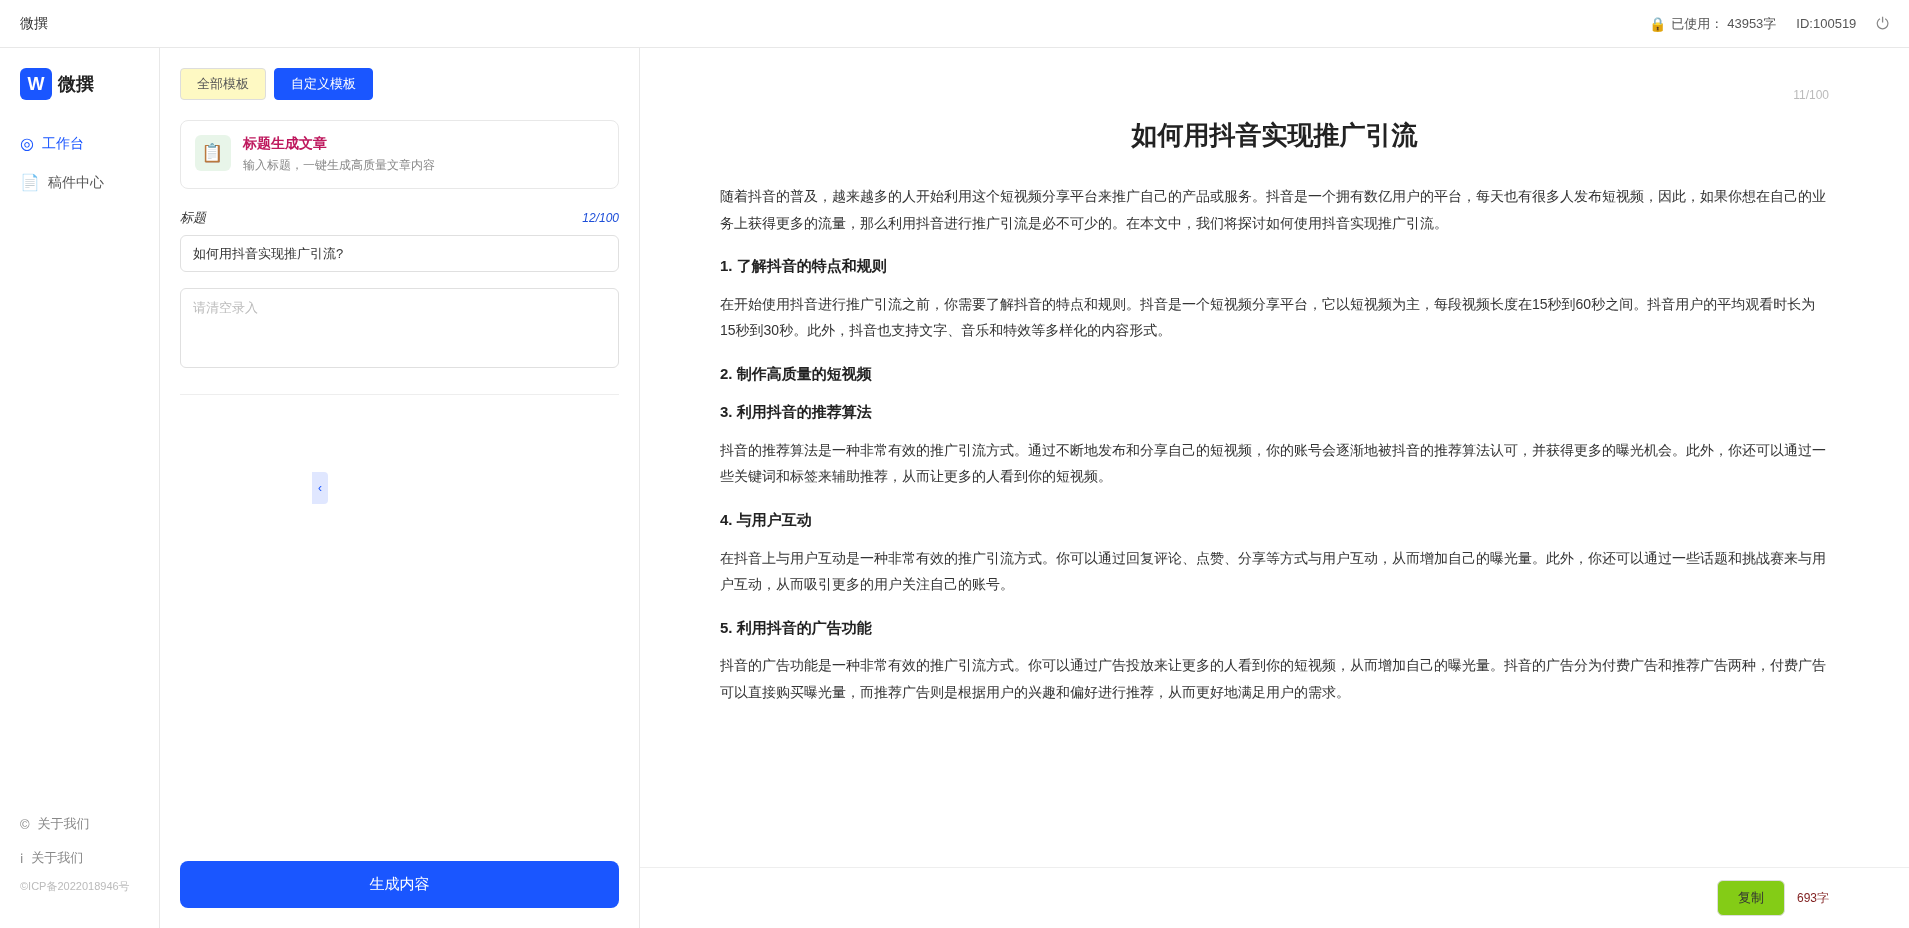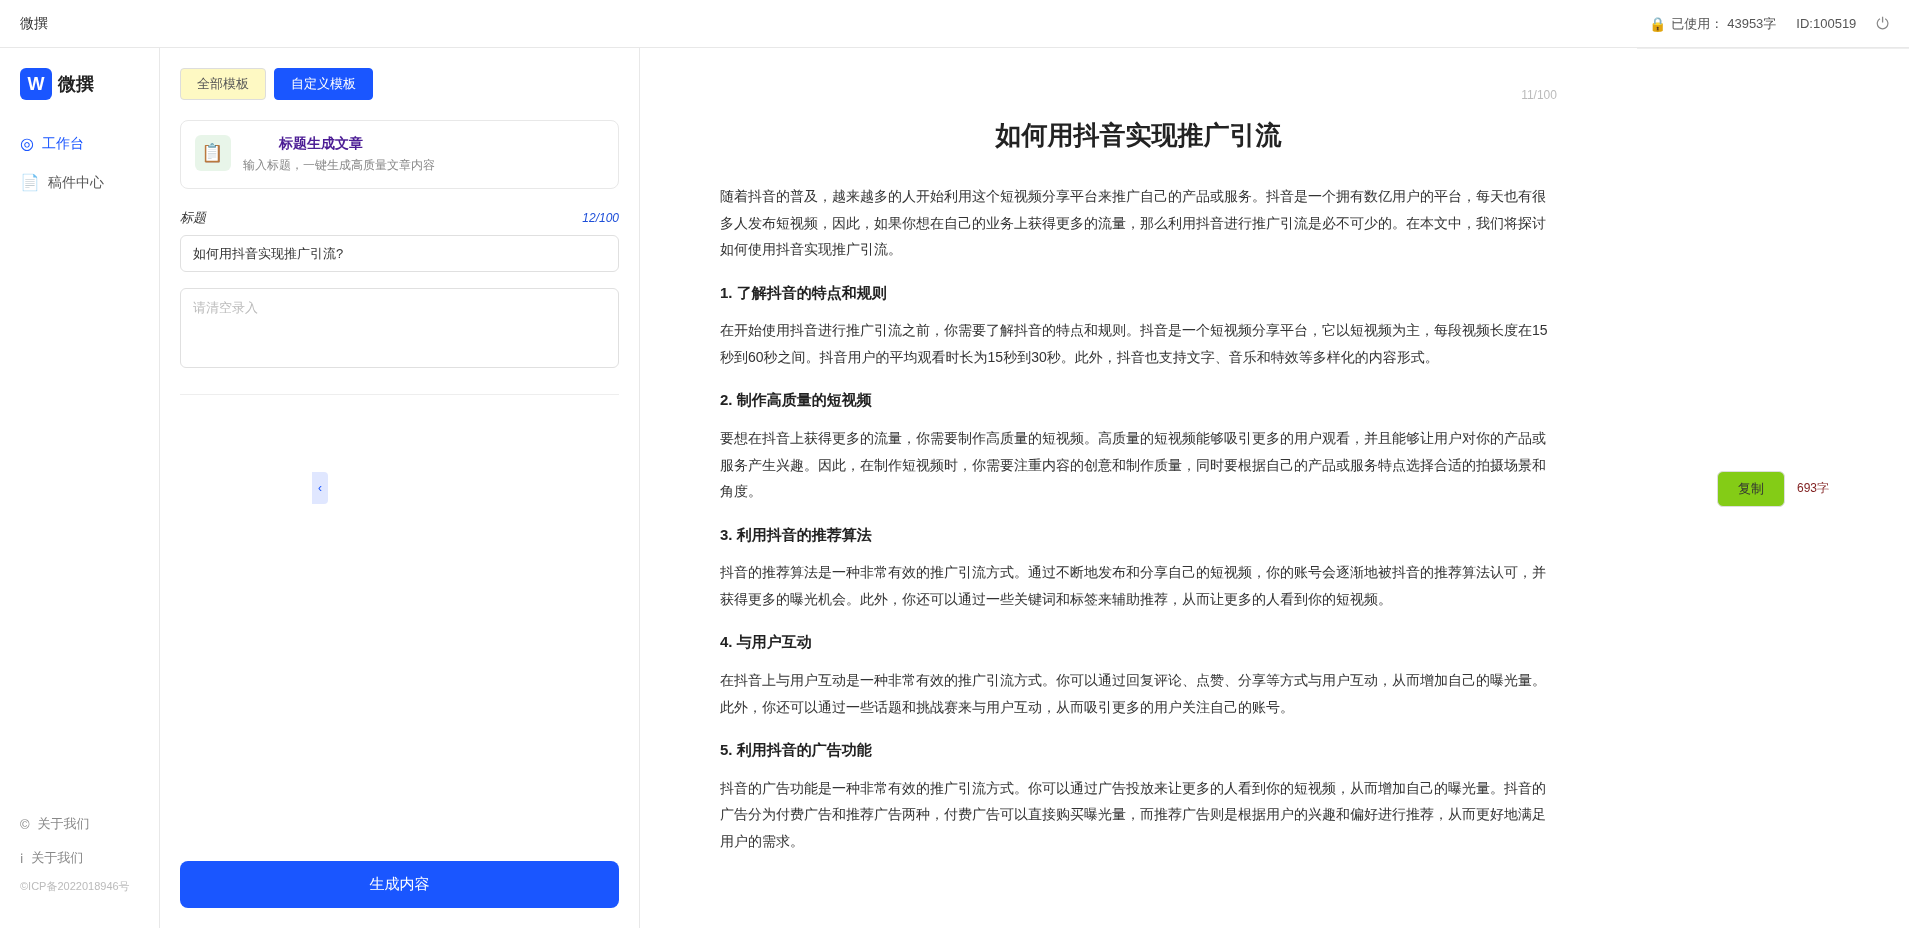--- a/index.html
+++ b/index.html
@@ -159,21 +159,21 @@
       height: 36px;
       background: #e8f5e9;
       border-radius: 6px;
       display: flex;
       align-items: center;
       justify-content: center;
       font-size: 18px;
       flex-shrink: 0;
     }
     .template-info { flex: 1; }
-    .template-name { font-size: 14px; font-weight: 600; color: #4c1d95; margin-bottom: 4px; margin-left: 36px; }
+    .template-name { font-size: 14px; font-weight: 600; color: #be185d; margin-bottom: 4px; }
     .template-desc { font-size: 12px; color: #888; }
 
     
     .field-label {
       display: flex;
       justify-content: space-between;
       align-items: center;
       font-size: 13px;
       color: #333;
       margin-bottom: 8px;
@@ -216,20 +216,21 @@
       font-weight: 500;
       cursor: pointer;
       margin-top: auto;
     }
 
     
     .right-panel {
       flex: 1;
       background: #fff;
       display: flex;
+      flex-direction: column;
       overflow: hidden;
     }
     .right-panel-content {
       flex: 1;
       overflow-y: auto;
       padding: 40px 80px;
     }
     .article-title {
       font-size: 26px;
       font-weight: bold;
@@ -356,21 +357,20 @@
 
     <div class="right-panel">
       <div class="right-panel-content">
         <div class="article-page-count">11/100</div>
         <h1 class="article-title">如何用抖音实现推广引流</h1>
         <div class="article-body" id="article-body">
         <p>随着抖音的普及，越来越多的人开始利用这个短视频分享平台来推广自己的产品或服务。抖音是一个拥有数亿用户的平台，每天也有很多人发布短视频，因此，如果你想在自己的业务上获得更多的流量，那么利用抖音进行推广引流是必不可少的。在本文中，我们将探讨如何使用抖音实现推广引流。</p>
             <h3>1. 了解抖音的特点和规则</h3>
             <p>在开始使用抖音进行推广引流之前，你需要了解抖音的特点和规则。抖音是一个短视频分享平台，它以短视频为主，每段视频长度在15秒到60秒之间。抖音用户的平均观看时长为15秒到30秒。此外，抖音也支持文字、音乐和特效等多样化的内容形式。</p>
             <h3>2. 制作高质量的短视频</h3>
-            <p>要想在抖音上获得更多的流量，你需要制作高质量的短视频。高质量的短视频能够吸引更多的用户观看，并且能够让用户对你的产品或服务产生兴趣。因此，在制作短视频时，你需要注重内容的创意和制作质量，同时要根据自己的产品或服务特点选择合适的拍摄场景和角度。</p>
             <h3>3. 利用抖音的推荐算法</h3>
             <p>抖音的推荐算法是一种非常有效的推广引流方式。通过不断地发布和分享自己的短视频，你的账号会逐渐地被抖音的推荐算法认可，并获得更多的曝光机会。此外，你还可以通过一些关键词和标签来辅助推荐，从而让更多的人看到你的短视频。</p>
             <h3>4. 与用户互动</h3>
             <p>在抖音上与用户互动是一种非常有效的推广引流方式。你可以通过回复评论、点赞、分享等方式与用户互动，从而增加自己的曝光量。此外，你还可以通过一些话题和挑战赛来与用户互动，从而吸引更多的用户关注自己的账号。</p>
             <h3>5. 利用抖音的广告功能</h3>
             <p>抖音的广告功能是一种非常有效的推广引流方式。你可以通过广告投放来让更多的人看到你的短视频，从而增加自己的曝光量。抖音的广告分为付费广告和推荐广告两种，付费广告可以直接购买曝光量，而推荐广告则是根据用户的兴趣和偏好进行推荐，从而更好地满足用户的需求。</p>
           </div>
       </div>
       <div class="right-panel-footer">
         <button class="copy-btn">复制</button>

